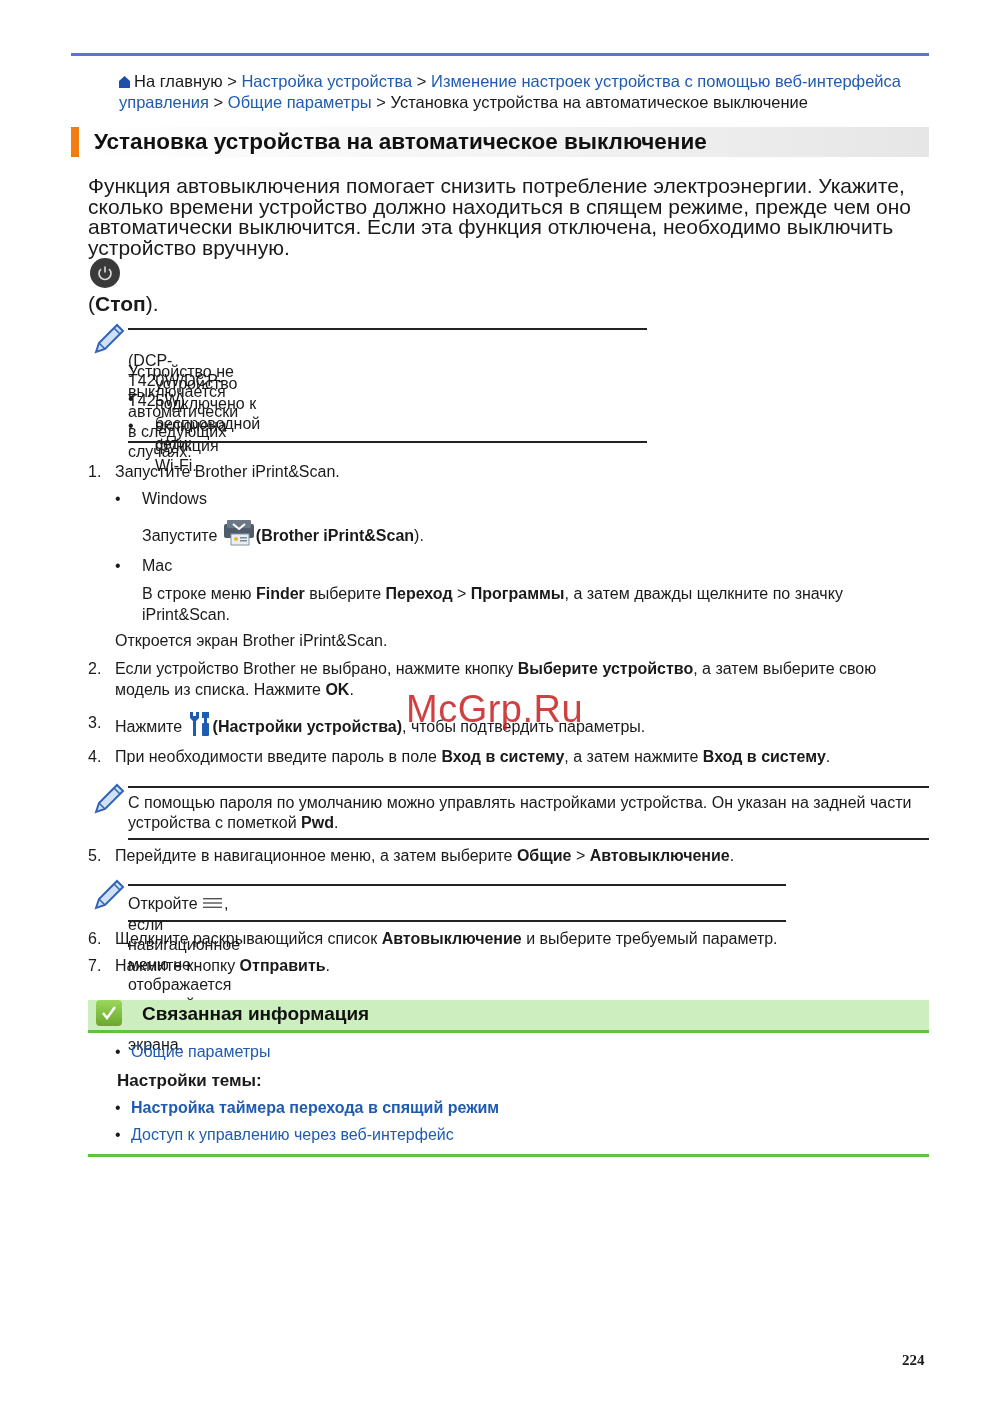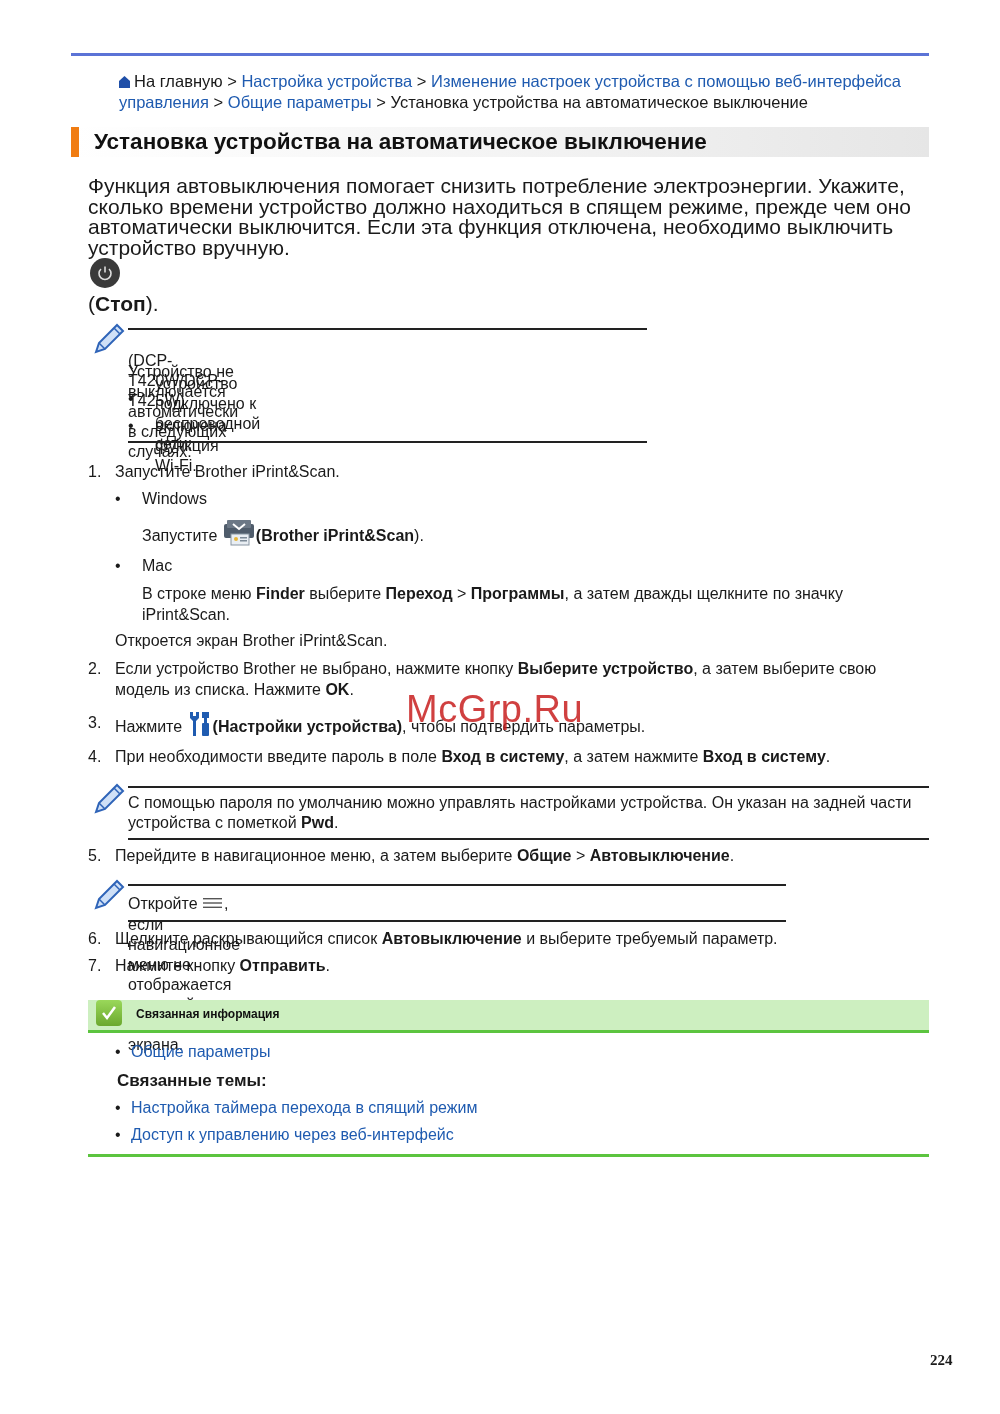--- a/index.html
+++ b/index.html
@@ -24,26 +24,26 @@
   .note .rule { position: absolute; height: 2px; background: #222; }
   .note .txt { position: absolute; font-size: 16px; line-height: 20px; }
   .bullet { position: absolute; font-size: 16px; }
   .step { position: absolute; left: 88px; width: 840px; font-size: 16px; line-height: 20.5px; }
   .step .num { position: absolute; left: 0; top: 0; }
   .step .body { margin-left: 27px; }
   b { font-weight: bold; }
   .inline-icon { display: inline-block; vertical-align: middle; }
   .related-header { position: absolute; left: 88px; top: 1000px; width: 841px; height: 30px; background: #cdefc0; border-bottom: 3px solid #5cc43f; }
   .related-header .check { position: absolute; left: 8px; top: 0px; width: 26px; height: 26px; border-radius: 4px; background: linear-gradient(#9ad85a, #6ba82e); }
-  .related-header h2 { position: absolute; left: 48px; top: 0; margin: 0; font-size: 12px; line-height: 28px; font-weight: bold; color: #111; }
+  .related-header h2 { position: absolute; left: 54px; top: 0; margin: 0; font-size: 19px; line-height: 28px; font-weight: bold; color: #111; }
   .rel-link { position: absolute; left: 118px; font-size: 16px; line-height: 20px; }
   .rel-link a { color: #1f5bb0; text-decoration: none; }
   .rel-link .dot { position: absolute; left: -3px; color: #1a1a1a; }
   .bottom-rule { position: absolute; left: 88px; top: 1154px; width: 841px; height: 3px; background: #5cc43f; }
-  .page-num { position: absolute; left: 902px; top: 1352px; font-family: "Liberation Serif", serif; font-weight: bold; font-size: 15px; margin-left: 28px; }
+  .page-num { position: absolute; left: 902px; top: 1352px; font-family: "Liberation Serif", serif; font-weight: bold; font-size: 15px; }
   .watermark { position: absolute; left: 406px; top: 688px; font-size: 38px; color: rgba(200,30,30,0.85); font-family: "Liberation Sans", sans-serif; letter-spacing: 0.5px; }
 </style>
 </head>
 <body>
 
 <div class="top-rule"></div>
 
 <div class="breadcrumb">
   <svg class="home-icon" viewBox="0 0 11 12">
       <path d="M5.5 0 L11 5 L11 12 L0 12 L0 5 Z" fill="#1f4fa8"></path>
@@ -169,24 +169,24 @@
   <div class="check"><svg width="26" height="26" viewBox="0 0 26 26">
         <path d="M7 13 L11 18 L19 7" stroke="#ffffff" stroke-width="2.5" fill="none"></path>
       </svg></div>
   <h2>Связанная информация</h2>
 </div>
 
 <div class="rel-link" style="top:1042px;">
   <span class="dot" style="left:-3px;">•</span>
   <a href="#" style="margin-left:13px;">Общие параметры</a>
 </div>
-<div class="rel-link" style="top:1071px;left:117px;font-weight:bold;font-size:17px;">Связанные темы:</div>
+<div class="rel-link" style="top:1071px;left:117px;font-weight:bold;font-size:17px;">Настройки темы:</div>
 <div class="rel-link" style="top:1098px;">
   <span class="dot">•</span>
-  <a href="#" style="margin-left:13px;">Настройка таймера перехода в спящий режим</a>
+  <a href="#" style="margin-left:13px;font-weight:bold;">Настройка таймера перехода в спящий режим</a>
 </div>
 <div class="rel-link" style="top:1125px;">
   <span class="dot">•</span>
   <a href="#" style="margin-left:13px;">Доступ к управлению через веб-интерфейс</a>
 </div>
 
 <div class="bottom-rule"></div>
 
 <div class="watermark">McGrp.Ru</div>
 

